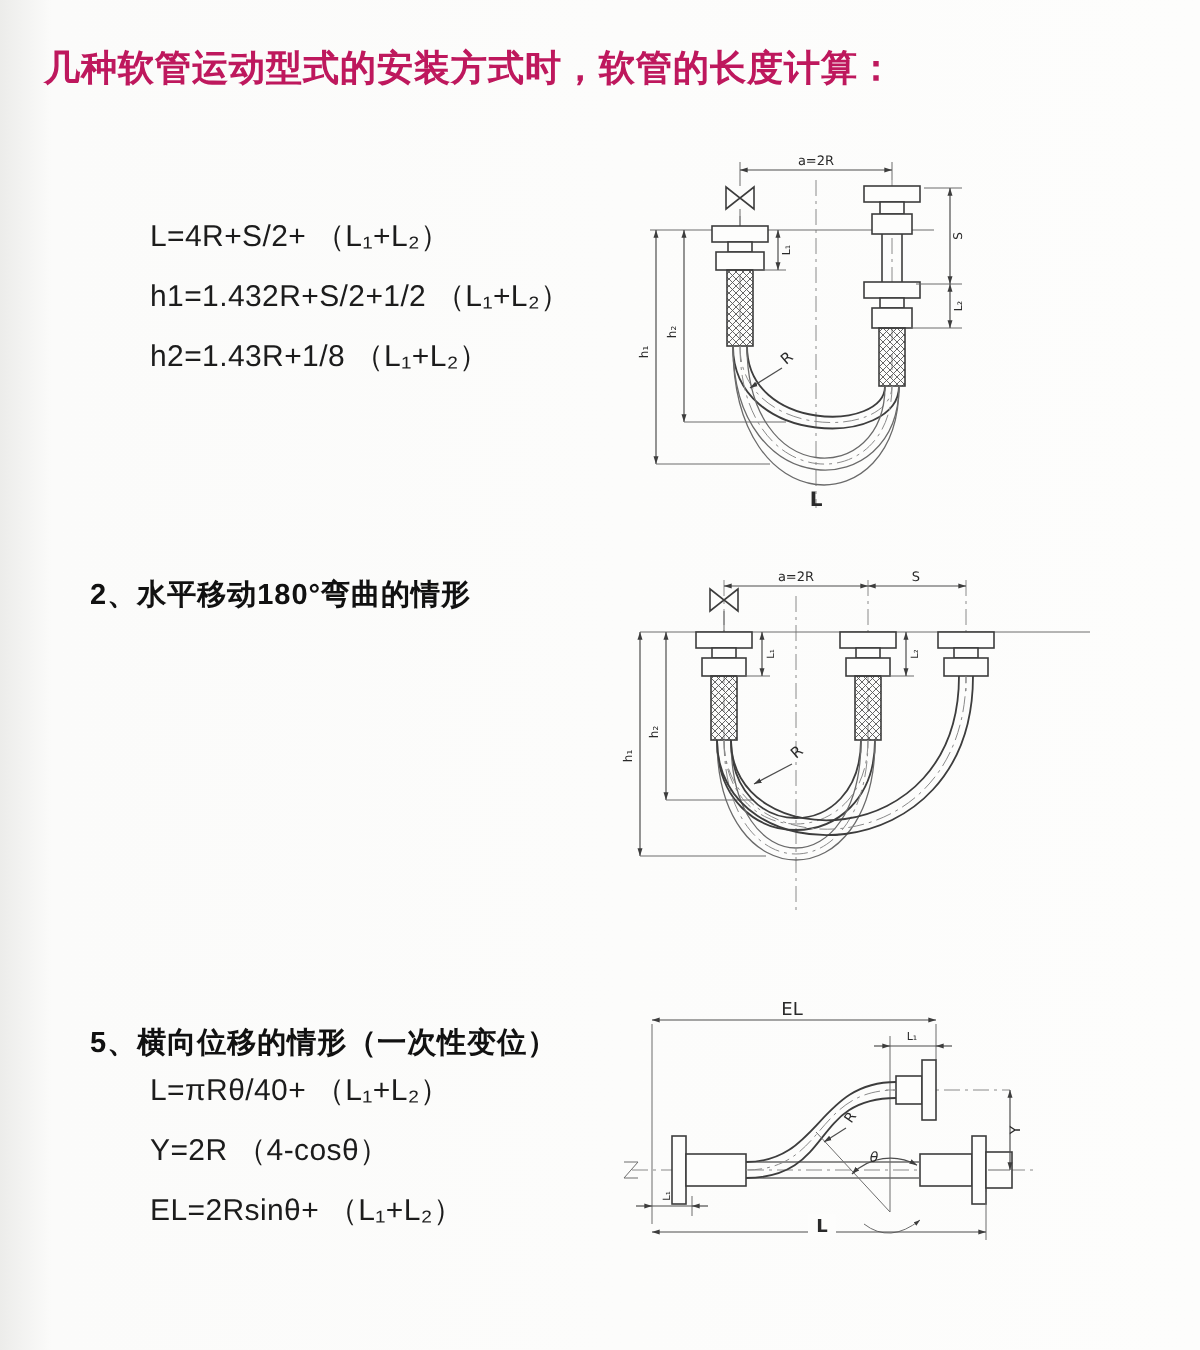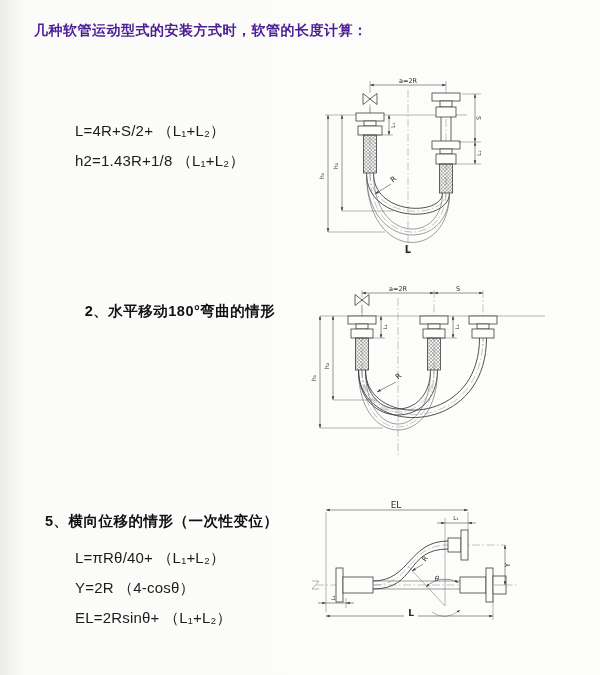--- a/index.html
+++ b/index.html
@@ -5,27 +5,27 @@
   * { margin:0; padding:0; box-sizing:border-box; }
   html,body { width:600px; height:675px; }
   body {
     position:relative;
     font-family:"Liberation Sans","DejaVu Sans",sans-serif;
     background:linear-gradient(90deg,#ececea 0px,#fbfbfa 26px,#fdfdfc 100%);
     color:#1a1a1a;
     overflow:hidden;
   }
   .page-title {
-    position:absolute; left:34px; top:22px; width:540px;
-    font-size:14px; font-weight:bold; letter-spacing:0.5px; color:#4c1d95;
+    position:absolute; left:22px; top:22px; width:540px;
+    font-size:18px; font-weight:bold; letter-spacing:0.5px; color:#be185d;
   }
   .section { position:absolute; left:45px; width:270px; }
-  .sec1 { top:104px; } .sec2 { top:302px;text-align:center; } .sec3 { top:512px; }
+  .sec1 { top:104px; } .sec2 { top:288px; } .sec3 { top:512px; }
   .sec-heading { font-size:14.5px; font-weight:bold; color:#111; letter-spacing:0.5px; }
-  .formulas { padding-left:30px; margin-top:12px; }
+  .formulas { padding-left:30px; margin-top:0; }
   .formula { font-size:15px; line-height:30px; color:#1c1c1c; letter-spacing:0.2px; white-space:nowrap; }
   .diagram { position:absolute;text-align:center; }
   .d1 { left:305px; top:66px; }
   .d2 { left:305px; top:278px; }
   .d3 { left:308px; top:498px; }
   svg { display:block; }
   svg text { font-family:"DejaVu Sans","Liberation Sans",sans-serif; fill:#2a2a2a; }
   .dim   { stroke:#4d4d4d; stroke-width:0.6; fill:none; }
   .thin  { stroke:#6d6d6d; stroke-width:0.5; fill:none; }
   .hose  { stroke:#3d3d3d; stroke-width:0.9; fill:none; }
@@ -35,20 +35,21 @@
   .braid { stroke:#3d3d3d; stroke-width:0.8; }
 </style>
 </head>
 <body>
 
 <div class="page-title">几种软管运动型式的安装方式时，软管的长度计算：</div>
 
 <div class="section sec1">
   <div class="formulas">
     <div class="formula">L=4R+S/2+ （L₁+L₂）</div>
+    <div class="formula">h1=1.432R+S/2+1/2 （L₁+L₂）</div>
     <div class="formula">h2=1.43R+1/8 （L₁+L₂）</div>
   </div>
 </div>
 
 <div class="section sec2">
   <div class="sec-heading">2、水平移动180°弯曲的情形</div>
 </div>
 
 <div class="section sec3">
   <div class="sec-heading">5、横向位移的情形（一次性变位）</div>

